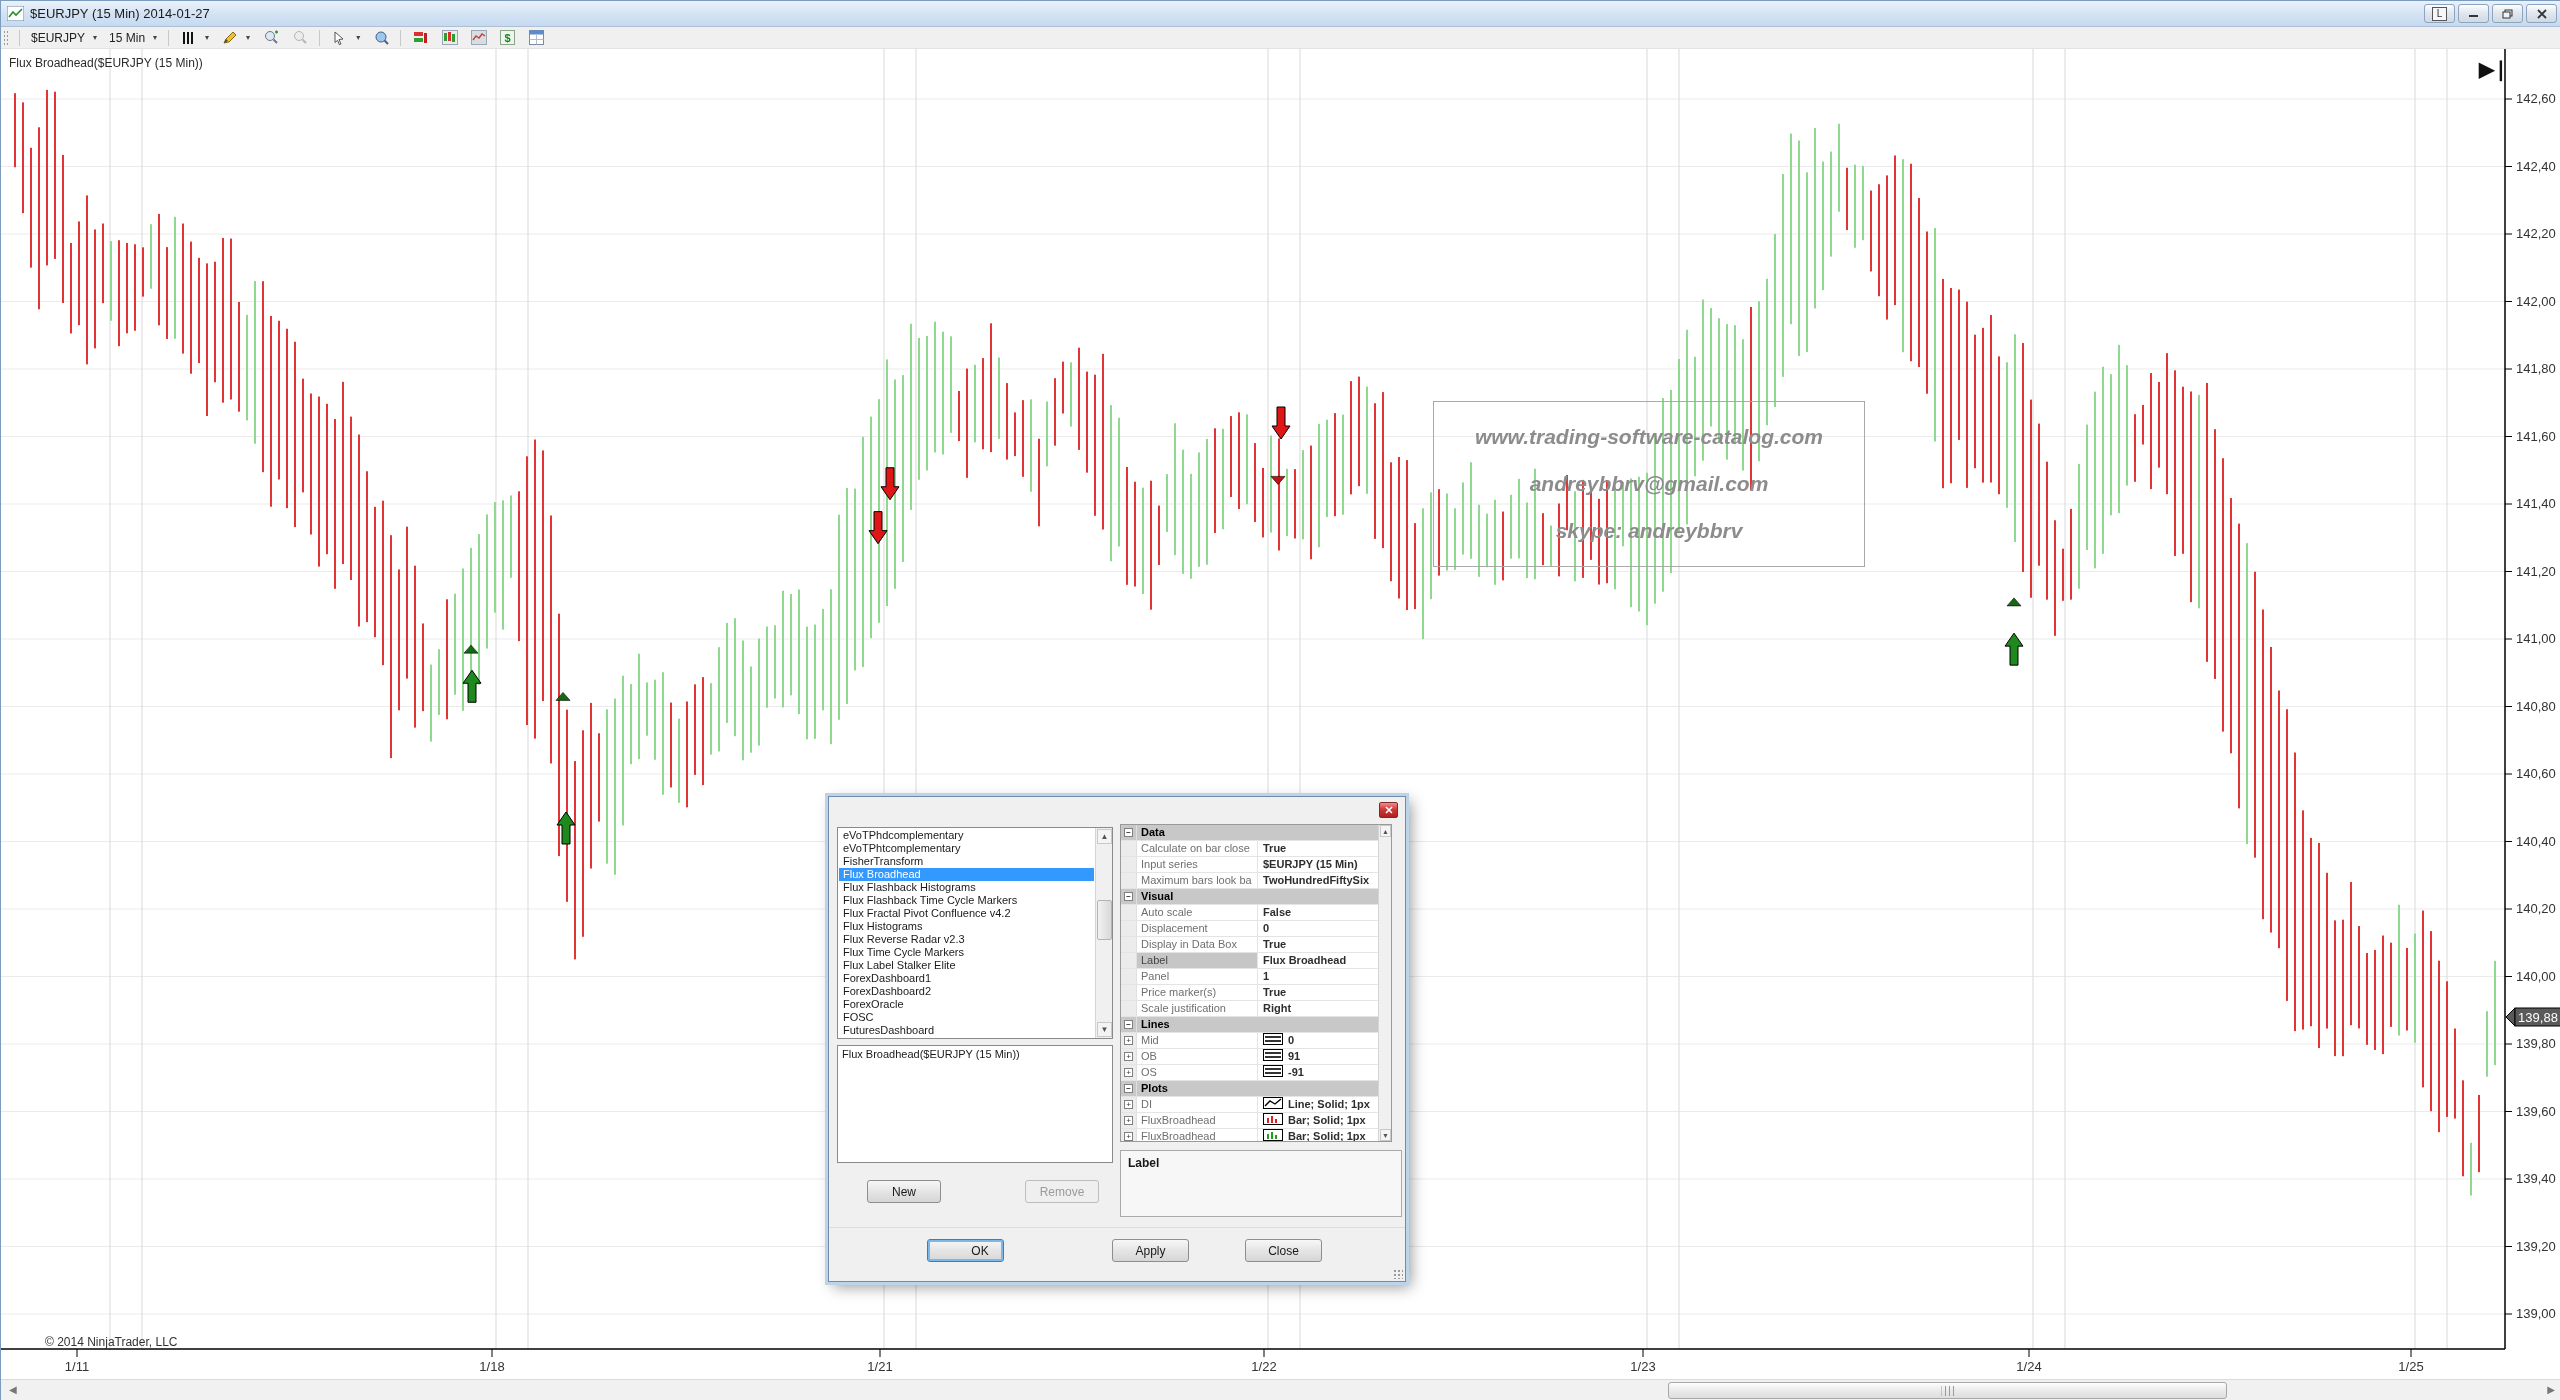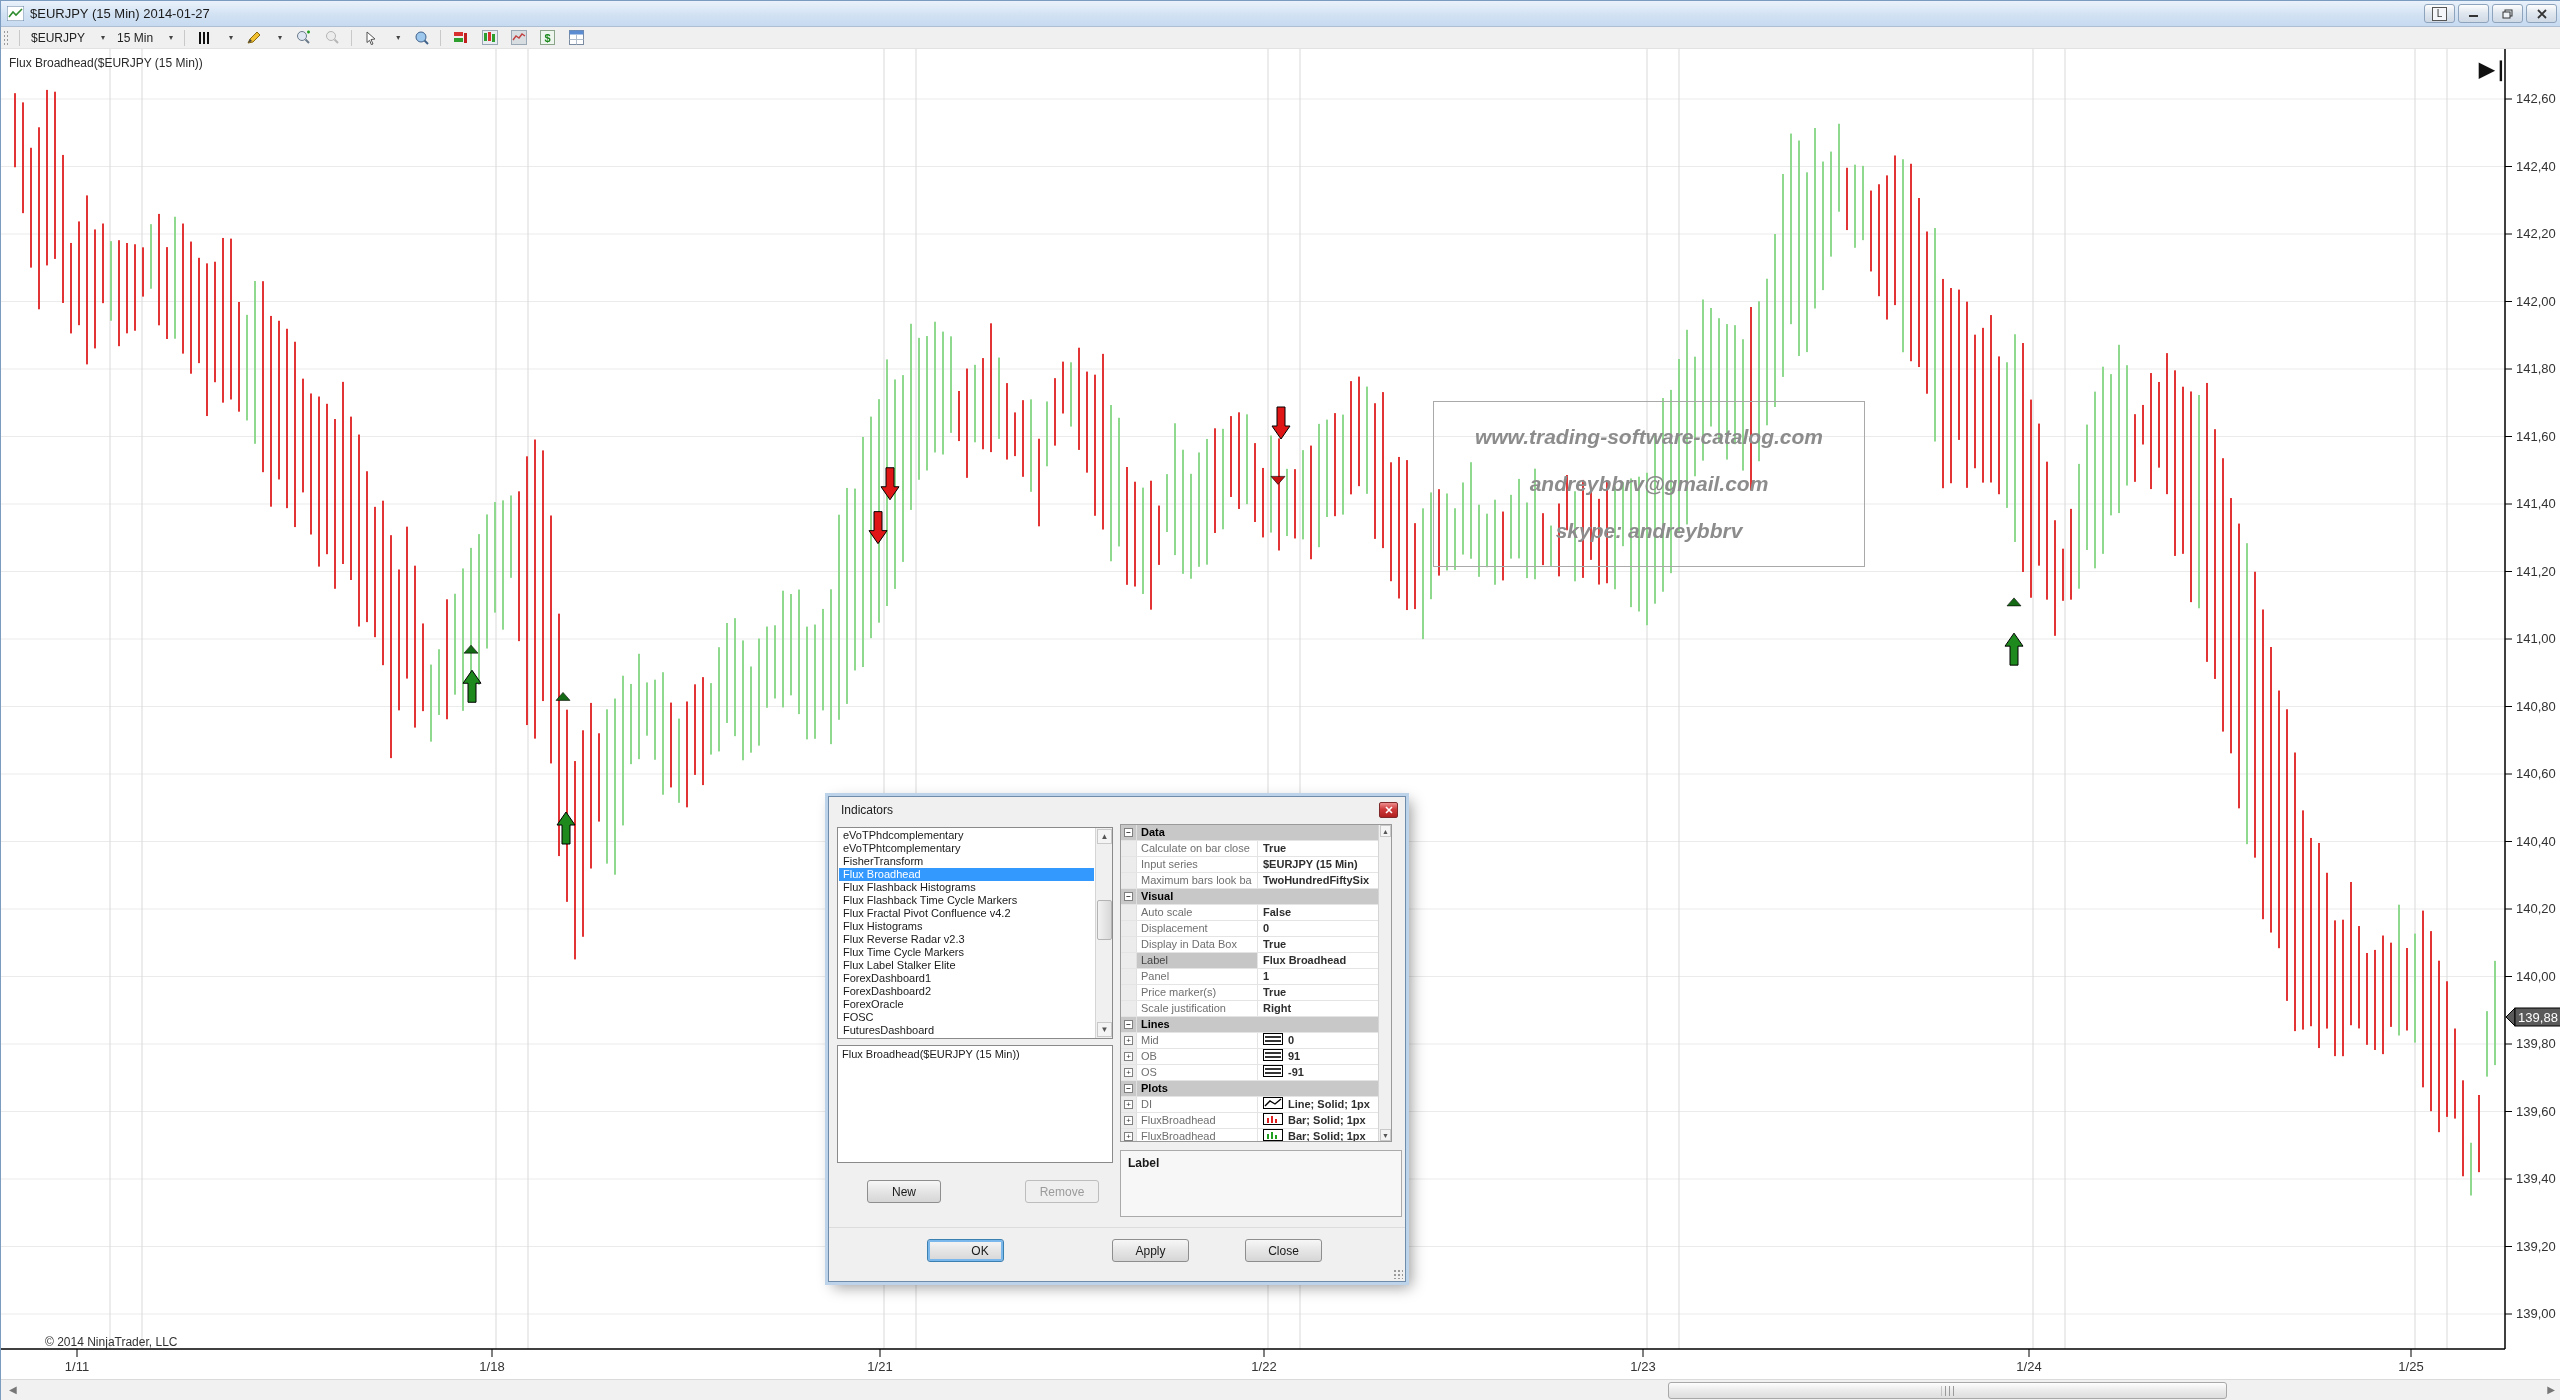--- a/index.html
+++ b/index.html
@@ -18,21 +18,21 @@
     font-size:11px; color:#333; cursor:default; }
   .win-btn.link span { border:1px solid #555; padding:0 4px; font-size:10px; line-height:12px; background:#f4f6f9; }
   .win-btn svg { display:block; }
 
   
   .toolbar { position:absolute; left:0; top:26px; width:2560px; height:22px; background:#f0f0f0;
     border-bottom:1px solid #e2e2e2; display:flex; align-items:center; font-size:12px; color:#222; }
   .tb-grip { width:7px; height:16px; margin:0 4px 0 2px;
     background-image:radial-gradient(#9a9a9a 35%, transparent 36%); background-size:3px 4px; }
   .tb-sep { width:1px; height:16px; background:#c9c9c9; margin:0 5px; }
-  .tb-btn { display:flex; align-items:center; gap:16px; padding:17px 6px; border-radius:2px; cursor:default; }
+  .tb-btn { display:flex; align-items:center; gap:8px; padding:17px 6px; border-radius:2px; cursor:default; }
   .tb-caret { font-size:8px; color:#444; }
   .tb-ico { width:17px; height:16px; display:flex; align-items:center; justify-content:center; }
 
   
   .chart-area { position:absolute; left:0; top:48px; width:2560px; height:1330px; background:#fff; }
   .chart-label { position:absolute; left:8px; top:7px; font-size:12px; color:#2b2b2b; }
   .play-icon { position:absolute; left:2478px; top:8px; font-size:20px; color:#111; font-weight:bold; letter-spacing:-2px; }
   .watermark { position:absolute; left:1432px; top:352px; width:432px; height:166px; border:1px solid #a9a9a9;
     display:flex; flex-direction:column; justify-content:space-evenly; text-align:center;
     font-size:21px; font-weight:bold; font-style:italic; color:#8c8c8c; }
@@ -654,23 +654,20 @@
     <div class="play-icon">▶❘</div>
     <div class="watermark">
       <div>www.trading-software-catalog.com</div>
       <div>andreybbrv@gmail.com</div>
       <div>skype: andreybbrv</div>
     </div>
     <div class="copyright">© 2014 NinjaTrader, LLC</div>
   </div>
 
   <div class="dialog">
-    <div class="dlg-title">
-      <span>Indicators</span>
-    </div>
     <div class="dlg-close">
       <svg width="8" height="8">
           <path d="M1,1 L7,7 M7,1 L1,7" stroke="#fff" stroke-width="1.6"></path>
         </svg>
     </div>
 
     <div class="listbox">
       <div class="list-items" id="indicator-list">
           <div class="list-item">eVoTPhdcomplementary</div>
           <div class="list-item">eVoTPhtcomplementary</div>

